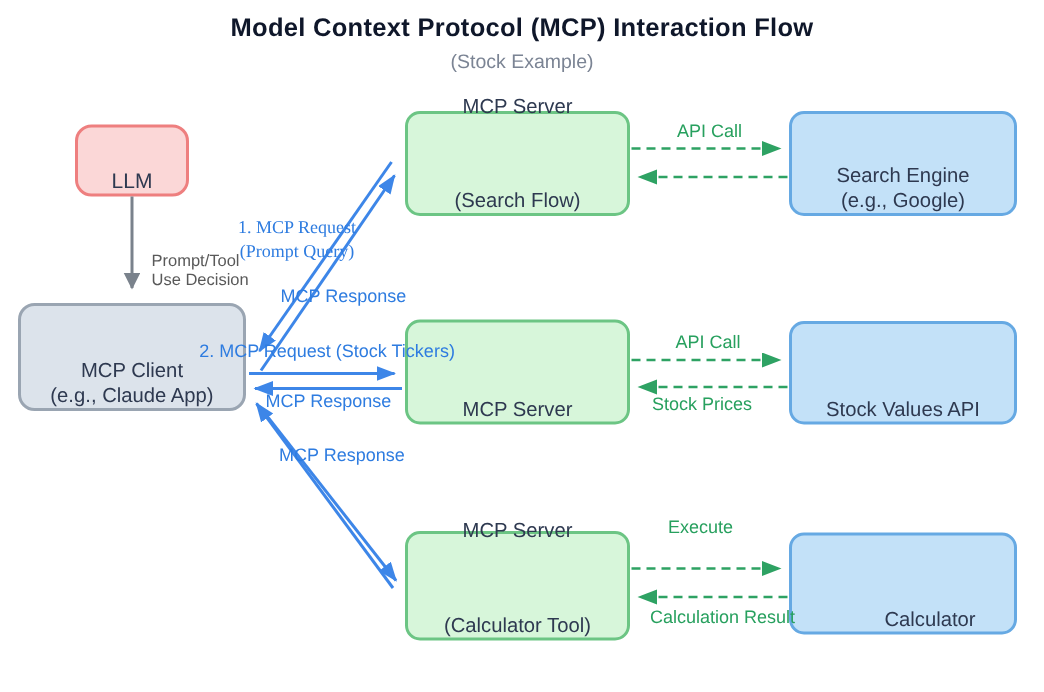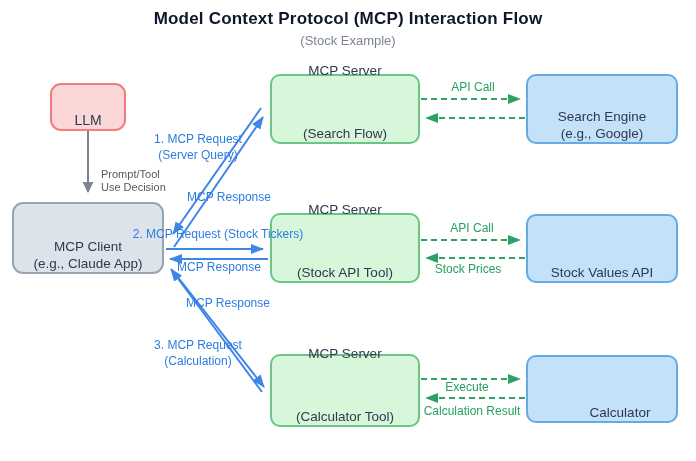--- a/index.html
+++ b/index.html
@@ -91,21 +91,20 @@
     <span class="l2">(e.g., Claude App)</span>
   </div>
 
   <div class="node node-green srv-search">
     <span class="l1">MCP Server</span>
     <span class="l2">(Search Flow)</span>
   </div>
 
   <div class="node node-green srv-stock">
     <span class="l1">MCP Server</span>
-    <span class="l2">(Stock API Tool)</span>
   </div>
 
   <div class="node node-green srv-calc">
     <span class="l1">MCP Server</span>
     <span class="l2">(Calculator Tool)</span>
   </div>
 
   <div class="node node-blue ext-stock">
     <span>Stock Values API</span>
   </div>
@@ -117,39 +116,35 @@
 
   <div class="node node-blue ext-calc">
     <span>Calculator</span>
   </div>
 
   <div class="lbl lbl-gray" style="left:101px;top:168px;width:70px;">
     <span class="l1">Prompt/Tool</span>
     <span class="l2">Use Decision</span>
   </div>
 
-  <div class="lbl lbl-blue" style="left:150px;top:131px;width:96px;line-height:16px;">
+  <div class="lbl lbl-blue" style="left:150px;top:143px;width:96px;line-height:16px;font-family:Liberation Serif, serif;">
     <span class="l1">1. MCP Request</span>
-    <span class="l2">(Server Query)</span>
+    <span class="l2">(Prompt Query)</span>
   </div>
 
   <div class="lbl lbl-blue" style="left:184px;top:190px;width:90px;">MCP Response</div>
 
   <div class="lbl lbl-blue" style="left:130px;top:227px;width:176px;">2. MCP Request (Stock Tickers)</div>
 
   <div class="lbl lbl-blue" style="left:174px;top:260px;width:90px;">MCP Response</div>
 
   <div class="lbl lbl-blue" style="left:183px;top:296px;width:90px;">MCP Response</div>
 
-  <div class="lbl lbl-blue" style="left:150px;top:337px;width:96px;line-height:16px;">
-    <span class="l1">3. MCP Request</span>
-    <span class="l2">(Calculation)</span>
-  </div>
 
   <div class="lbl lbl-green" style="left:433px;top:80px;width:80px;">API Call</div>
 
   <div class="lbl lbl-green" style="left:432px;top:221px;width:80px;">API Call</div>
   <div class="lbl lbl-green" style="left:423px;top:262px;width:90px;">Stock Prices</div>
 
-  <div class="lbl lbl-green" style="left:427px;top:380px;width:80px;">Execute</div>
-  <div class="lbl lbl-green" style="left:414px;top:404px;width:116px;">Calculation Result</div>
+  <div class="lbl lbl-green" style="left:427px;top:344px;width:80px;">Execute</div>
+  <div class="lbl lbl-green" style="left:414px;top:404px;width:116px;text-align:right;">Calculation Result</div>
 
 </div>
 
 </body></html>

